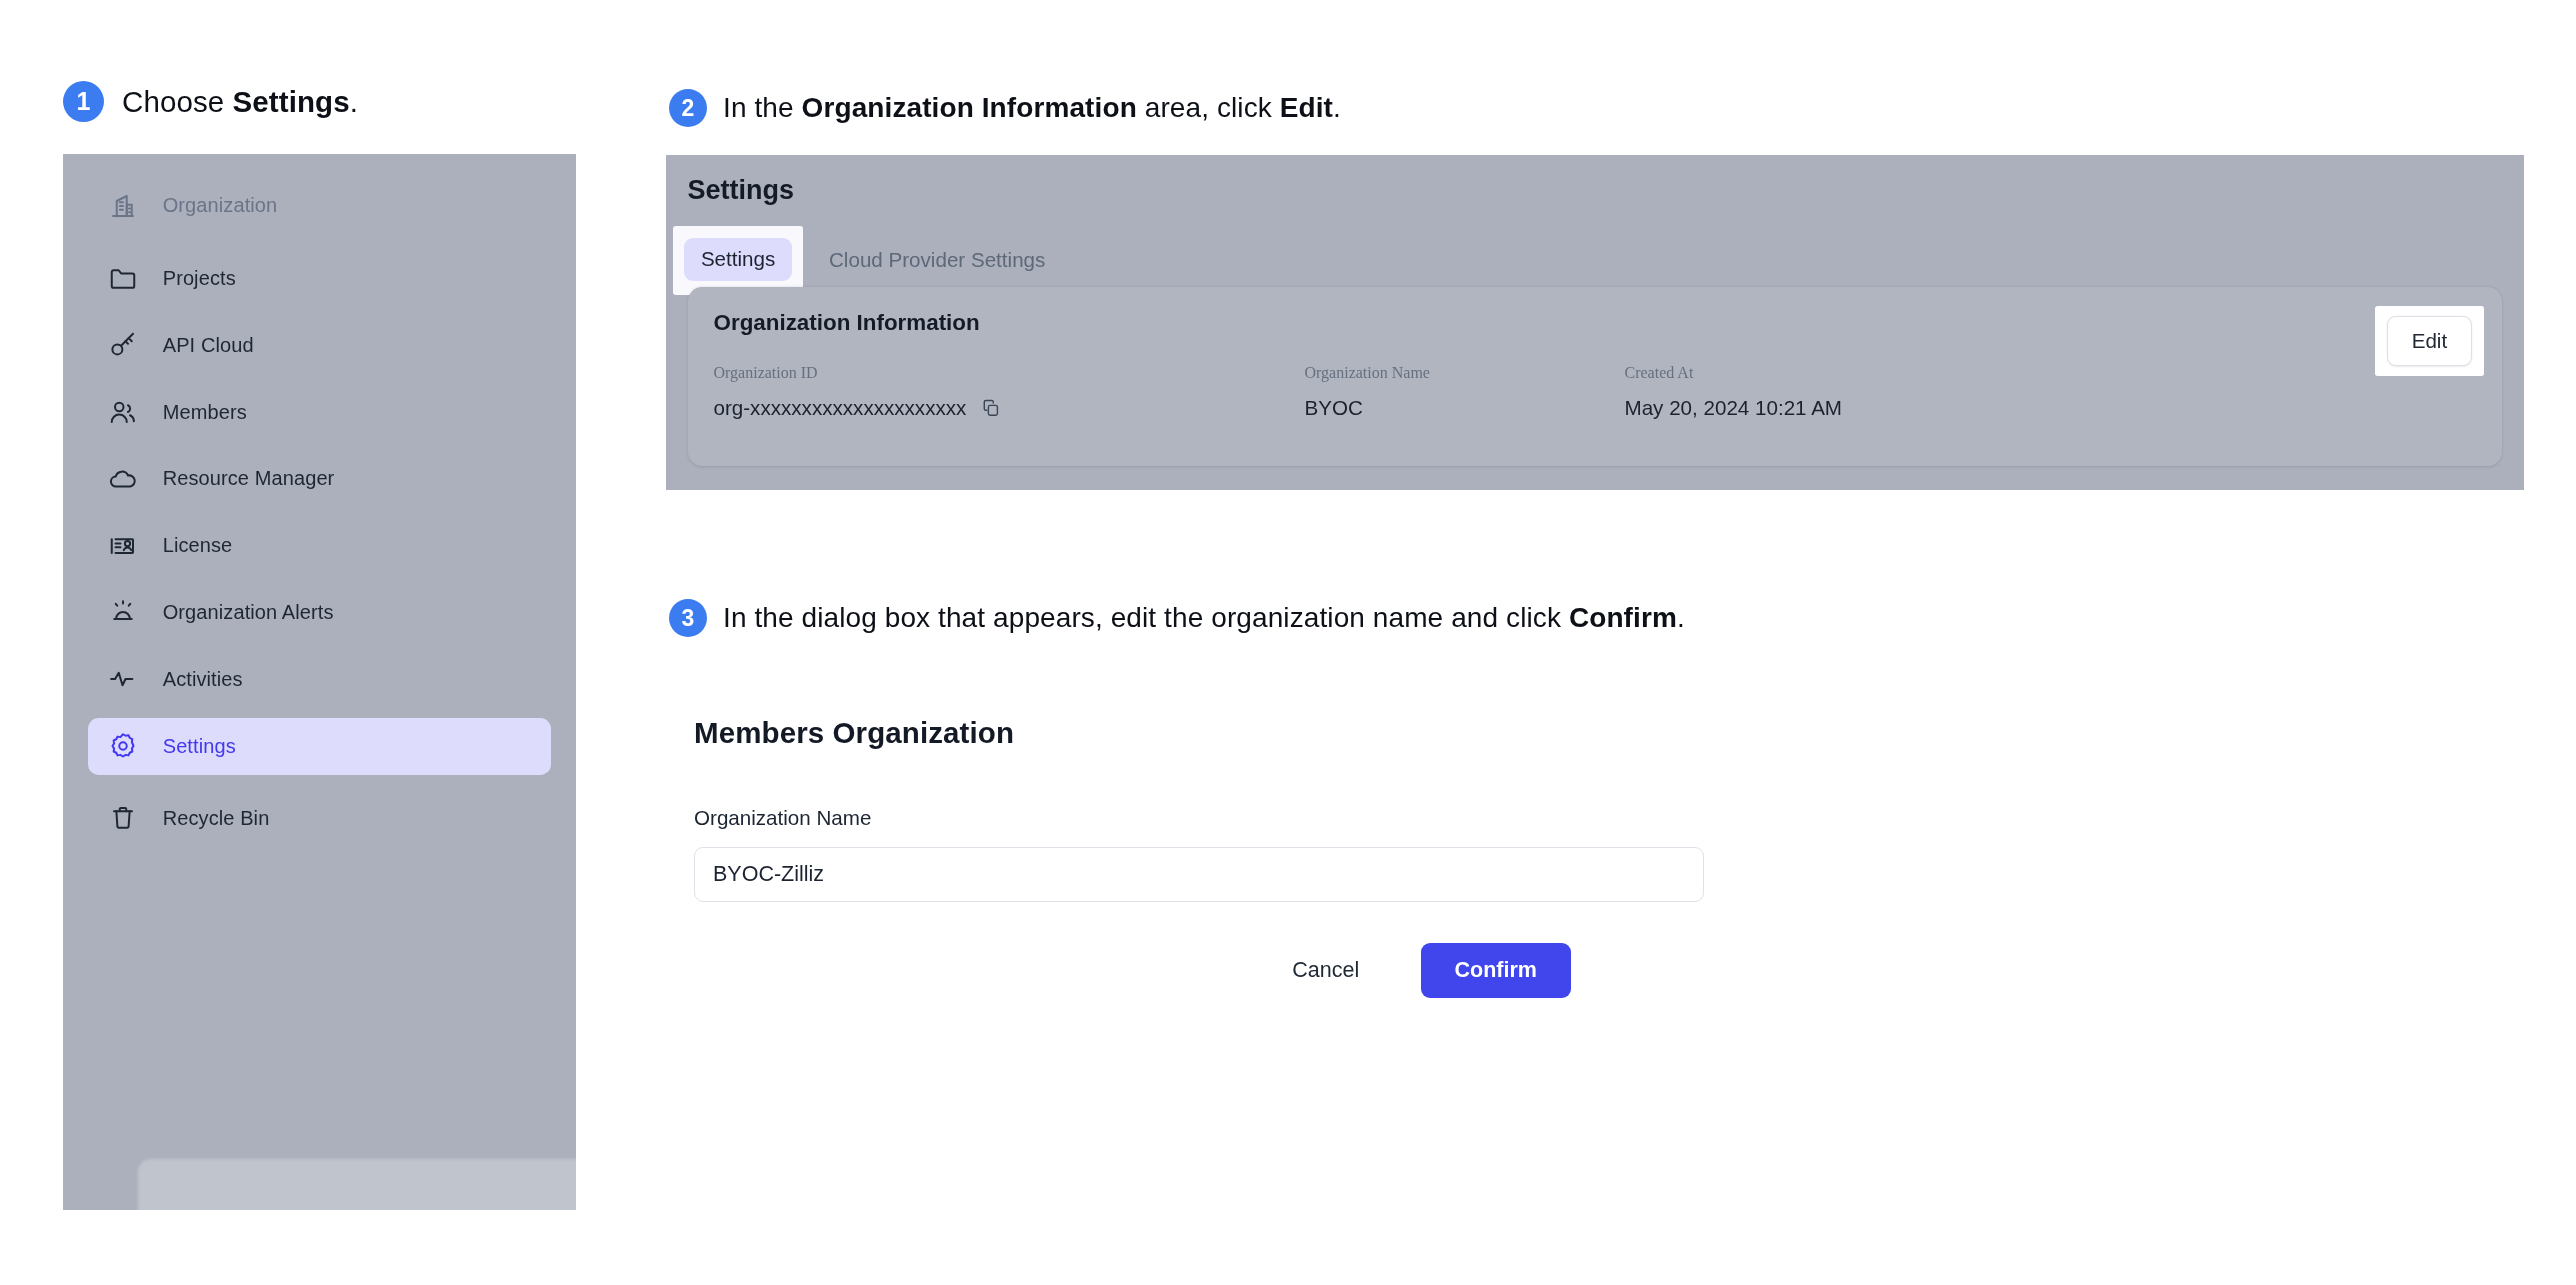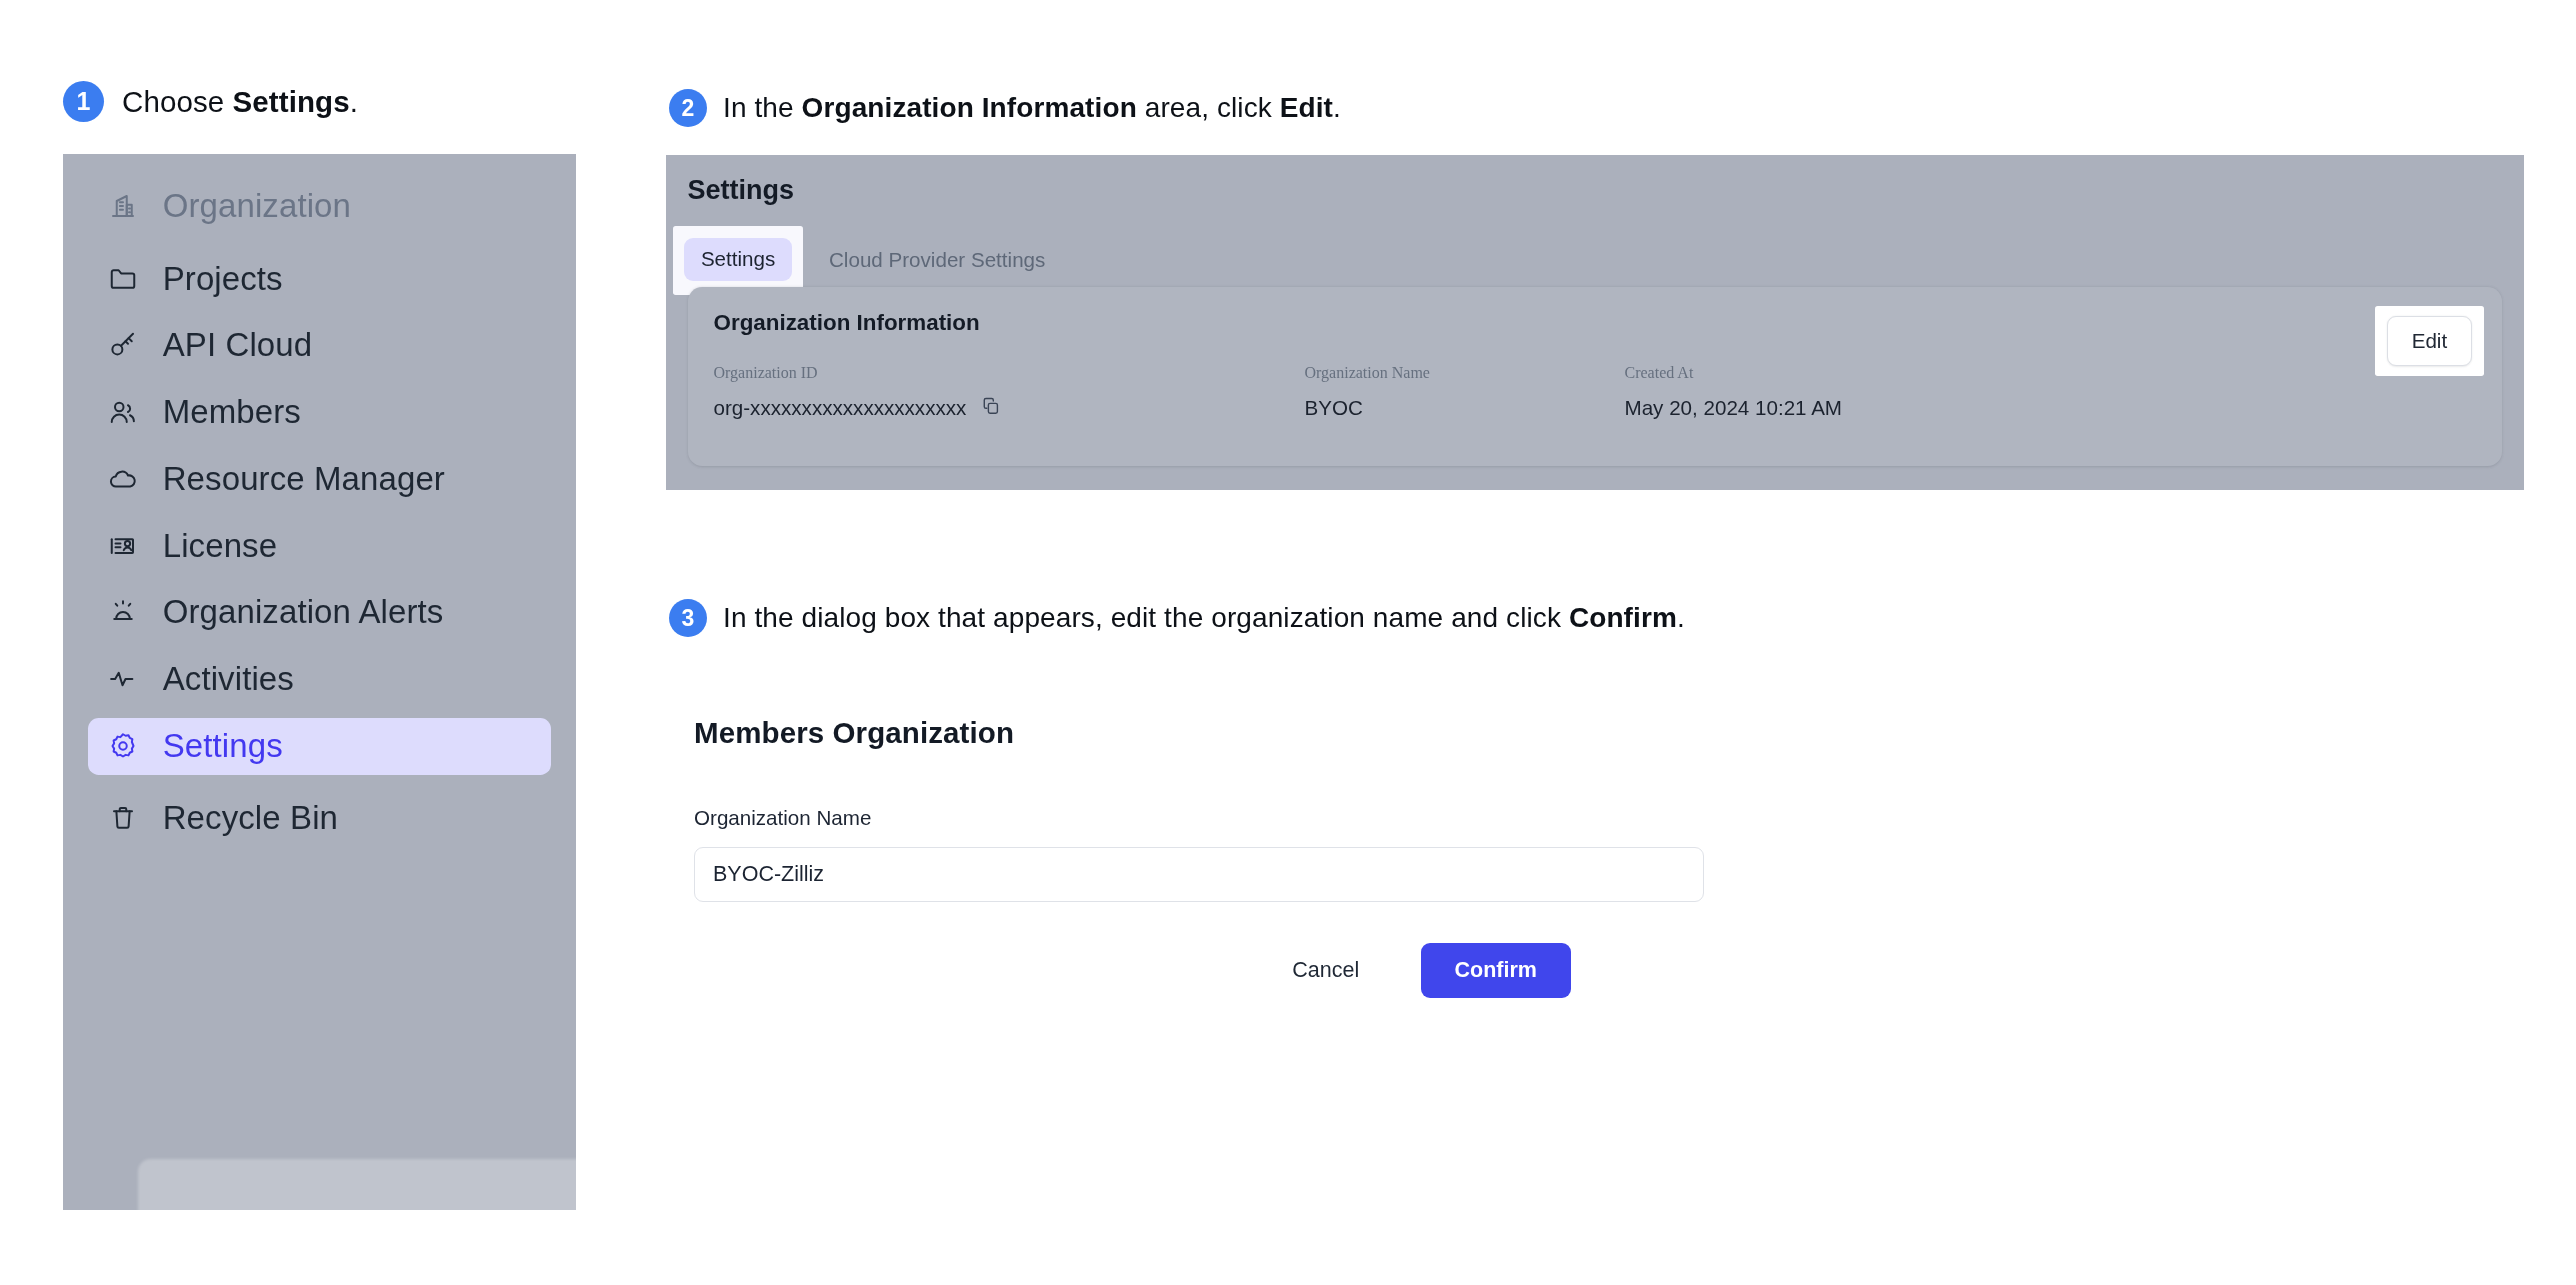--- a/index.html
+++ b/index.html
@@ -42,21 +42,21 @@
   .nav-item {
     position: relative;
     display: flex; align-items: center;
     height: 57px; margin: 0 25px;
     padding-left: 19.7px;
     border-radius: 10.7px;
     gap: 25px;
   }
   .nav-item .ico { width: 30px; height: 30px; flex: 0 0 30px; display: flex; align-items: center; justify-content: center; }
   .nav-item .ico svg { width: 30px; height: 30px; display: block; }
-  .nav-label { font-size: 33px; color: #1e2733; letter-spacing: 0.1px; }
+  .nav-label { font-size: 20px; color: #1e2733; letter-spacing: 0.1px; }
 
   .nav-item.muted .nav-label { color: #6b7587; }
   .nav-item.muted .ico svg { stroke: #6b7587; }
 
   .nav-item.active { background: #dddcfd; }
   .nav-item.active .nav-label { color: #4338f0; font-weight: 400; }
   .nav-item.active .ico svg { stroke: #4338f0; }
 
   
   #nav-organization { margin-top: 23px; }
@@ -100,21 +100,21 @@
   .info-card {
     position: absolute; left: 21.5px; top: 132px;
     width: 1814px; height: 179px;
     background: #b0b5c0;
     border-radius: 14.3px;
     box-shadow: 0 0.9px 2.7px rgba(60,66,80,.18);
   }
   .info-card-title { position: absolute; left: 26px; top: 23px; font-size: 22.4px; font-weight: 700; color: #141b26; }
   .field { position: absolute; top: 77px; }
   .field-label { font-size: 16px; color: #66707f; margin-bottom: 14.3px; font-family: Liberation Serif, serif; }
-  .field-value { font-size: 20.6px; color: #1b222e; display: flex; align-items: flex-start; gap: 14.3px; }
+  .field-value { font-size: 20.6px; color: #1b222e; display: flex; align-items: center; gap: 14.3px; }
   #field-org-id { left: 26px; }
   #field-org-name { left: 617px; }
   #field-created { left: 937px; }
   .copy-ico { width: 19.7px; height: 19.7px; display: block; }
 
   .edit-hl {
     position: absolute; right: 18px; top: 19px;
     background: #ffffff; padding: 9.8px 11.6px; border-radius: 2.7px;
   }
   .edit-btn {

